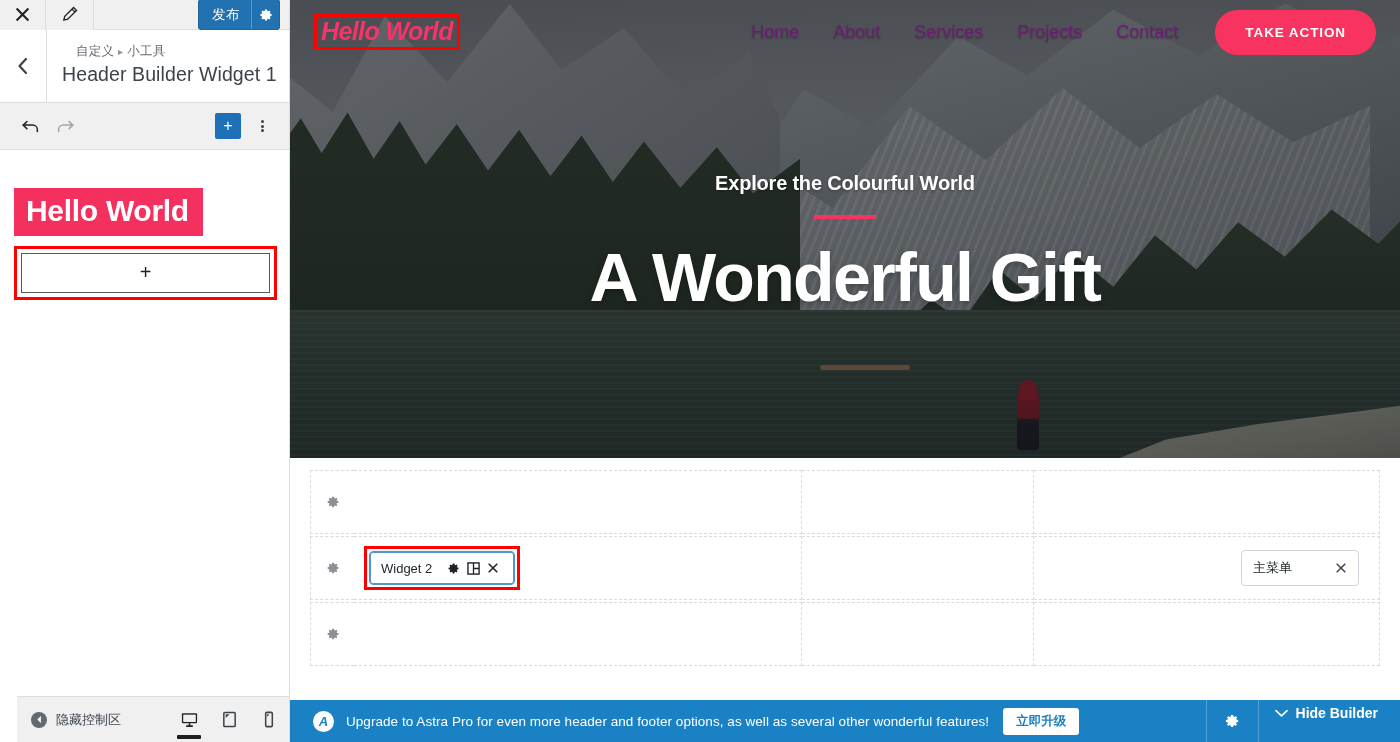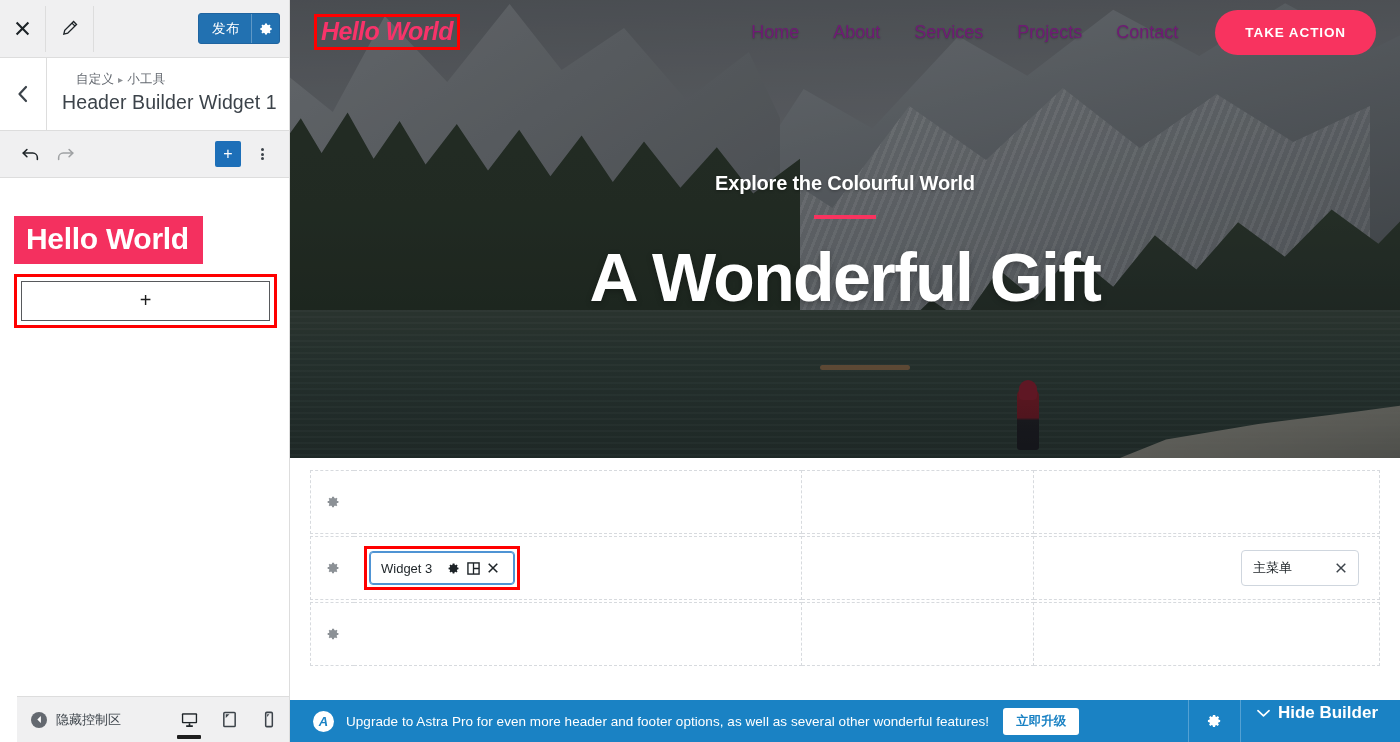--- a/index.html
+++ b/index.html
@@ -11,21 +11,21 @@
   }
   .app { position:relative; width:1400px; height:742px; display:flex; }
 
   
   .sidebar {
     width:290px; height:742px; background:#fff;
     border-right:1px solid #ddd; display:flex; flex-direction:column;
     position:relative; flex:0 0 290px;
   }
   .sb-topbar {
-    height:58px; display:flex; align-items:center;
+    height:30px; display:flex; align-items:center;
     background:#f0f0f1; border-bottom:1px solid #ddd;
   }
   .sb-close {
     width:46px; height:46px; display:flex; align-items:center; justify-content:center;
     border-right:1px solid #ddd; cursor:pointer; background:#f0f0f1;
   }
   .sb-pencil {
     width:48px; height:46px; display:flex; align-items:center; justify-content:center;
     border-right:1px solid #ddd; cursor:pointer; background:#f0f0f1;
   }
@@ -257,21 +257,21 @@
     background:#fff; color:#1a82c4; font-size:12.5px; font-weight:bold;
     border-radius:3px; padding:5px 13px; margin-left:14px; cursor:pointer;
   }
   .astra-spacer { flex:1; }
   .astra-gear {
     width:52px; height:42px; display:flex; align-items:center; justify-content:center;
     border-left:1px solid rgba(255,255,255,.25); cursor:pointer;
   }
   .astra-hide {
     height:42px; display:flex; align-items:center; padding:0 22px 16px 16px; cursor:pointer;
-    border-left:1px solid rgba(255,255,255,.25); font-weight:bold; font-size:17px;
+    border-left:1px solid rgba(255,255,255,.25); font-weight:bold; font-size:14px;
   }
   .astra-hide .chev { margin-right:8px; font-weight:normal; font-size:13px; }
   svg { display:block; }
 </style>
 </head>
 <body>
 
 <div class="app">
 
   <div class="sidebar">
@@ -462,21 +462,21 @@
             <svg width="14" height="14" viewBox="0 0 20 20">
               <path fill="#8c9196" d="M10 6.6a3.4 3.4 0 1 0 0 6.8 3.4 3.4 0 0 0 0-6.8zm0 5.2a1.8 1.8 0 1 1 0-3.6 1.8 1.8 0 0 1 0 3.6z"></path>
               <path fill="#8c9196" d="M17.8 8.7l-1.9-.3a6 6 0 0 0-.6-1.4l1.1-1.5-1.7-1.7-1.5 1.1a6 6 0 0 0-1.4-.6l-.3-1.9H8.7l-.3 1.9c-.5.1-1 .3-1.4.6L5.5 3.8 3.8 5.5l1.1 1.5c-.3.4-.5.9-.6 1.4l-1.9.3v2.6l1.9.3c.1.5.3 1 .6 1.4l-1.1 1.5 1.7 1.7 1.5-1.1c.4.3.9.5 1.4.6l.3 1.9h2.6l.3-1.9c.5-.1 1-.3 1.4-.6l1.5 1.1 1.7-1.7-1.1-1.5c.3-.4.5-.9.6-1.4l1.9-.3z"></path>
             </svg>
           </span>
         </div>
         <div class="b-zones">
           <div class="b-zone left">
             <div class="widget-sel-outline">
               <div class="chip selected">
-                <span class="chip-label">Widget 3</span>
+                <span class="chip-label">Widget 2</span>
                 <span class="chip-icon">
                   <svg width="13" height="13" viewBox="0 0 20 20">
                     <path fill="#1d2327" d="M10 6.6a3.4 3.4 0 1 0 0 6.8 3.4 3.4 0 0 0 0-6.8zm0 5.2a1.8 1.8 0 1 1 0-3.6 1.8 1.8 0 0 1 0 3.6z"></path>
                     <path fill="#1d2327" d="M17.8 8.7l-1.9-.3a6 6 0 0 0-.6-1.4l1.1-1.5-1.7-1.7-1.5 1.1a6 6 0 0 0-1.4-.6l-.3-1.9H8.7l-.3 1.9c-.5.1-1 .3-1.4.6L5.5 3.8 3.8 5.5l1.1 1.5c-.3.4-.5.9-.6 1.4l-1.9.3v2.6l1.9.3c.1.5.3 1 .6 1.4l-1.1 1.5 1.7 1.7 1.5-1.1c.4.3.9.5 1.4.6l.3 1.9h2.6l.3-1.9c.5-.1 1-.3 1.4-.6l1.5 1.1 1.7-1.7-1.1-1.5c.3-.4.5-.9.6-1.4l1.9-.3z"></path>
                   </svg>
                 </span>
                 <span class="chip-icon">
                   <svg width="13" height="13" viewBox="0 0 14 14">
                     <rect x="1" y="1" width="12" height="12" stroke="#1d2327" stroke-width="1.5" fill="none"></rect>
                     <path d="M7 1 V13 M7 7 H13" stroke="#1d2327" stroke-width="1.4"></path>

